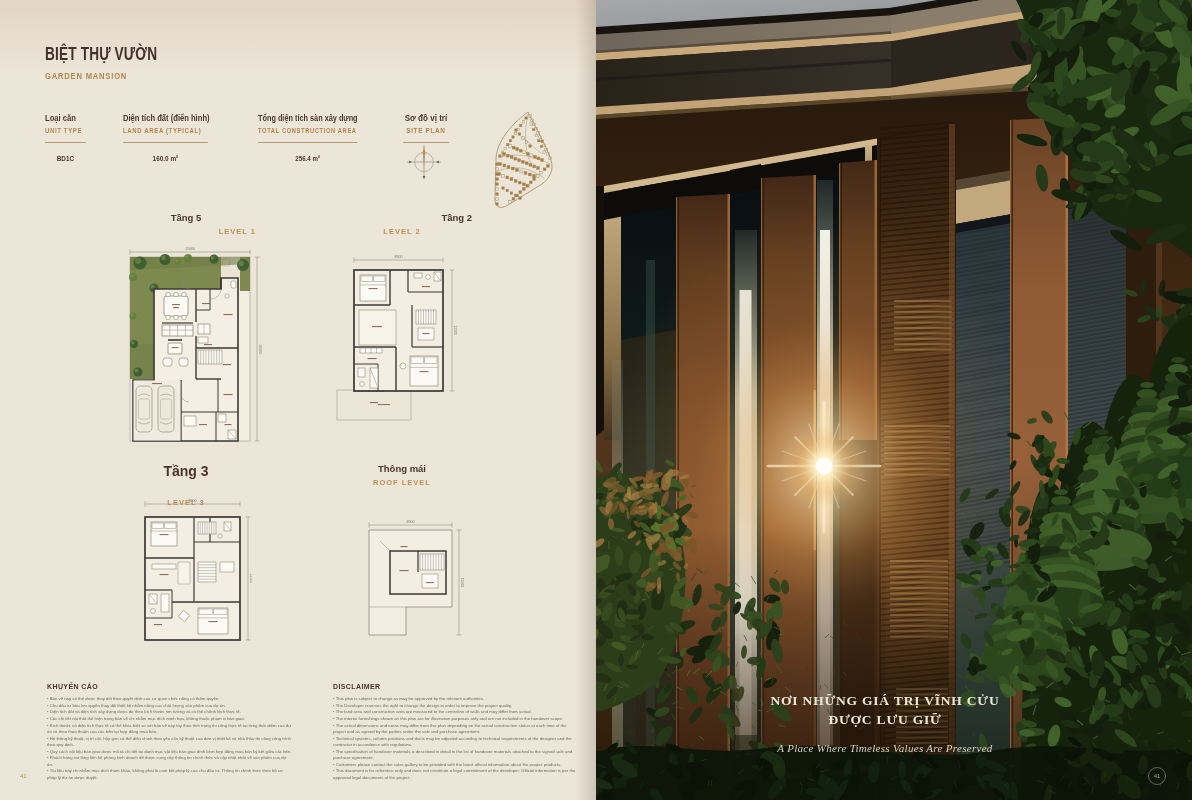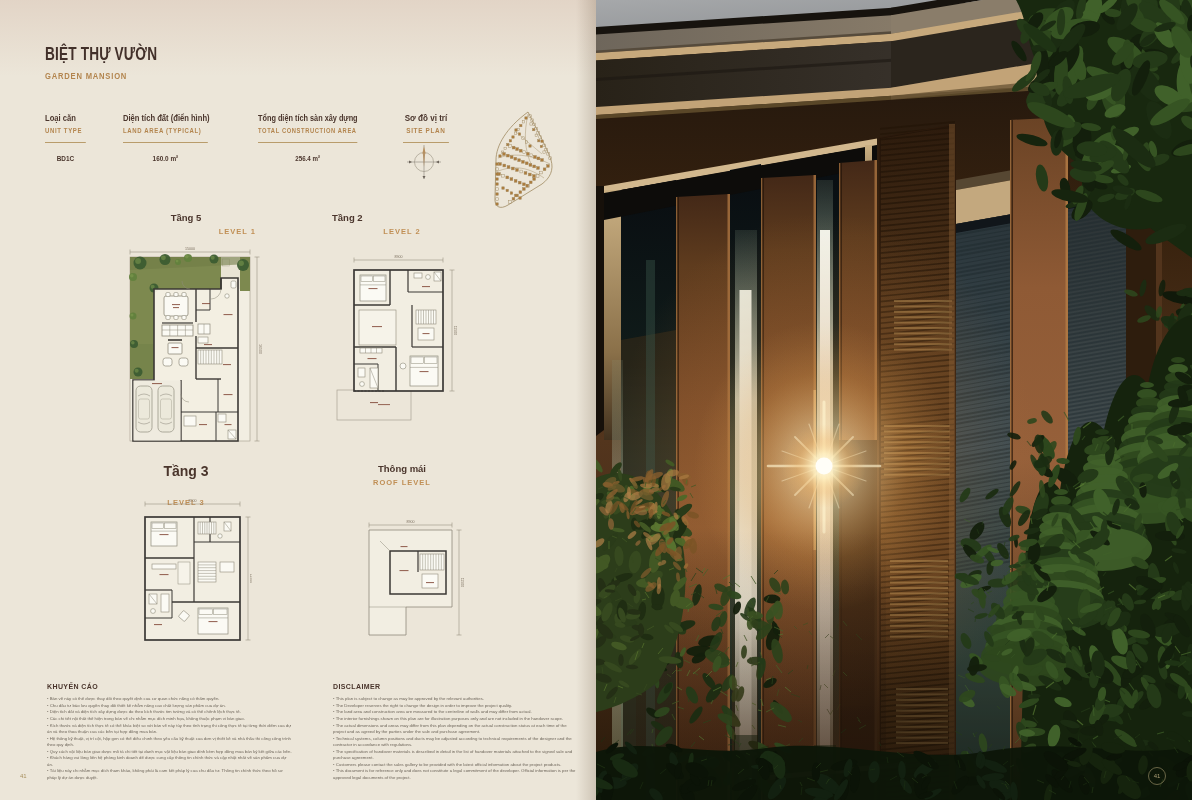--- a/index.html
+++ b/index.html
@@ -161,21 +161,21 @@
 <rect x="15.8" y="78.8" width="2.5" height="2.5" fill="#ad7c3c" stroke="#a08a62" stroke-width="0.45"></rect>
 <rect x="20.0" y="81.2" width="2.5" height="2.5" fill="#ad7c3c" stroke="#a08a62" stroke-width="0.45"></rect>
 <rect x="24.2" y="83.8" width="2.5" height="2.5" fill="#ad7c3c" stroke="#a08a62" stroke-width="0.45"></rect>
 <rect x="28.5" y="86.2" width="2.5" height="2.5" fill="#ad7c3c" stroke="#a08a62" stroke-width="0.45"></rect>
 <rect x="32.8" y="88.8" width="2.5" height="2.5" fill="#ad7c3c" stroke="#a08a62" stroke-width="0.45"></rect>
 </svg>
 
 <div class="abs" style="left:116px;top:212px;width:140px;text-align:center;font-size:9.5px;font-weight:bold;color:#4a352c;">Tầng 5</div>
 <div class="abs" style="left:116px;top:227px;width:140px;text-align:right;font-size:7.5px;font-weight:bold;color:#c08f55;letter-spacing:1px;">LEVEL 1</div>
 
-<div class="abs" style="left:332px;top:212px;width:140px;text-align:left;font-size:9.5px;font-weight:bold;color:#4a352c;">Tầng 2</div>
+<div class="abs" style="left:332px;top:212px;width:140px;text-align:right;font-size:9.5px;font-weight:bold;color:#4a352c;">Tầng 2</div>
 <div class="abs" style="left:332px;top:227px;width:140px;text-align:center;font-size:7.5px;font-weight:bold;color:#c08f55;letter-spacing:1px;">LEVEL 2</div>
 
 <div class="abs" style="left:116px;top:463px;width:140px;text-align:center;font-size:14px;font-weight:bold;color:#4a352c;">Tầng 3</div>
 <div class="abs" style="left:116px;top:478px;width:140px;text-align:center;font-size:7.5px;font-weight:bold;color:#c08f55;letter-spacing:1px;margin-top:20px;">LEVEL 3</div>
 
 <div class="abs" style="left:332px;top:463px;width:140px;text-align:center;font-size:9.5px;font-weight:bold;color:#4a352c;">Thông mái</div>
 <div class="abs" style="left:332px;top:478px;width:140px;text-align:center;font-size:7.5px;font-weight:bold;color:#c08f55;letter-spacing:1px;">ROOF LEVEL</div>
 
 <svg class="abs" id="plan1" style="left:118px;top:244px;" width="150" height="206" viewBox="0 0 150 206">
 <rect x="12" y="13" width="120" height="184" fill="#f2eee2" stroke="#a29a8a" stroke-width="0.6"></rect>
@@ -2329,17 +2329,19 @@
       <line x1="308" y1="757" x2="301" y2="752" stroke="#263c17" stroke-width="1.0" opacity="0.6"></line>
       <line x1="534" y1="781" x2="530" y2="776" stroke="#263c17" stroke-width="1.0" opacity="0.6"></line>
       <line x1="143" y1="747" x2="145" y2="743" stroke="#263c17" stroke-width="1.0" opacity="0.6"></line>
       <line x1="508" y1="778" x2="510" y2="771" stroke="#263c17" stroke-width="1.0" opacity="0.6"></line>
       <line x1="24" y1="781" x2="31" y2="777" stroke="#1c2f12" stroke-width="1.0" opacity="0.6"></line>
       <line x1="377" y1="753" x2="372" y2="747" stroke="#1c2f12" stroke-width="1.0" opacity="0.6"></line>
       <line x1="224" y1="772" x2="232" y2="770" stroke="#263c17" stroke-width="1.0" opacity="0.6"></line>
       <line x1="144" y1="758" x2="140" y2="755" stroke="#1c2f12" stroke-width="1.0" opacity="0.6"></line>
     </svg>
 
-
+<div class="abs" style="left:680px;top:692px;width:410px;text-align:center;font-family:'Liberation Serif',serif;font-size:13.5px;font-weight:bold;color:#efe8d6;letter-spacing:0.8px;line-height:1.4;">NƠI NHỮNG GIÁ TRỊ VĨNH CỬU<br>ĐƯỢC LƯU GIỮ</div>
+
+<div class="abs" style="left:680px;top:742px;width:410px;text-align:center;font-family:'Liberation Serif',serif;font-style:italic;font-size:11px;color:#d9d2bf;letter-spacing:0.3px;">A Place Where Timeless Values Are Preserved</div>
 
 <div class="abs" style="left:1148px;top:767px;width:16px;height:16px;border:0.5px solid rgba(180,165,120,0.55);border-radius:50%;text-align:center;line-height:16px;font-size:6px;color:#a89c74;">41</div>
 
 </div>
 
 </body></html>

